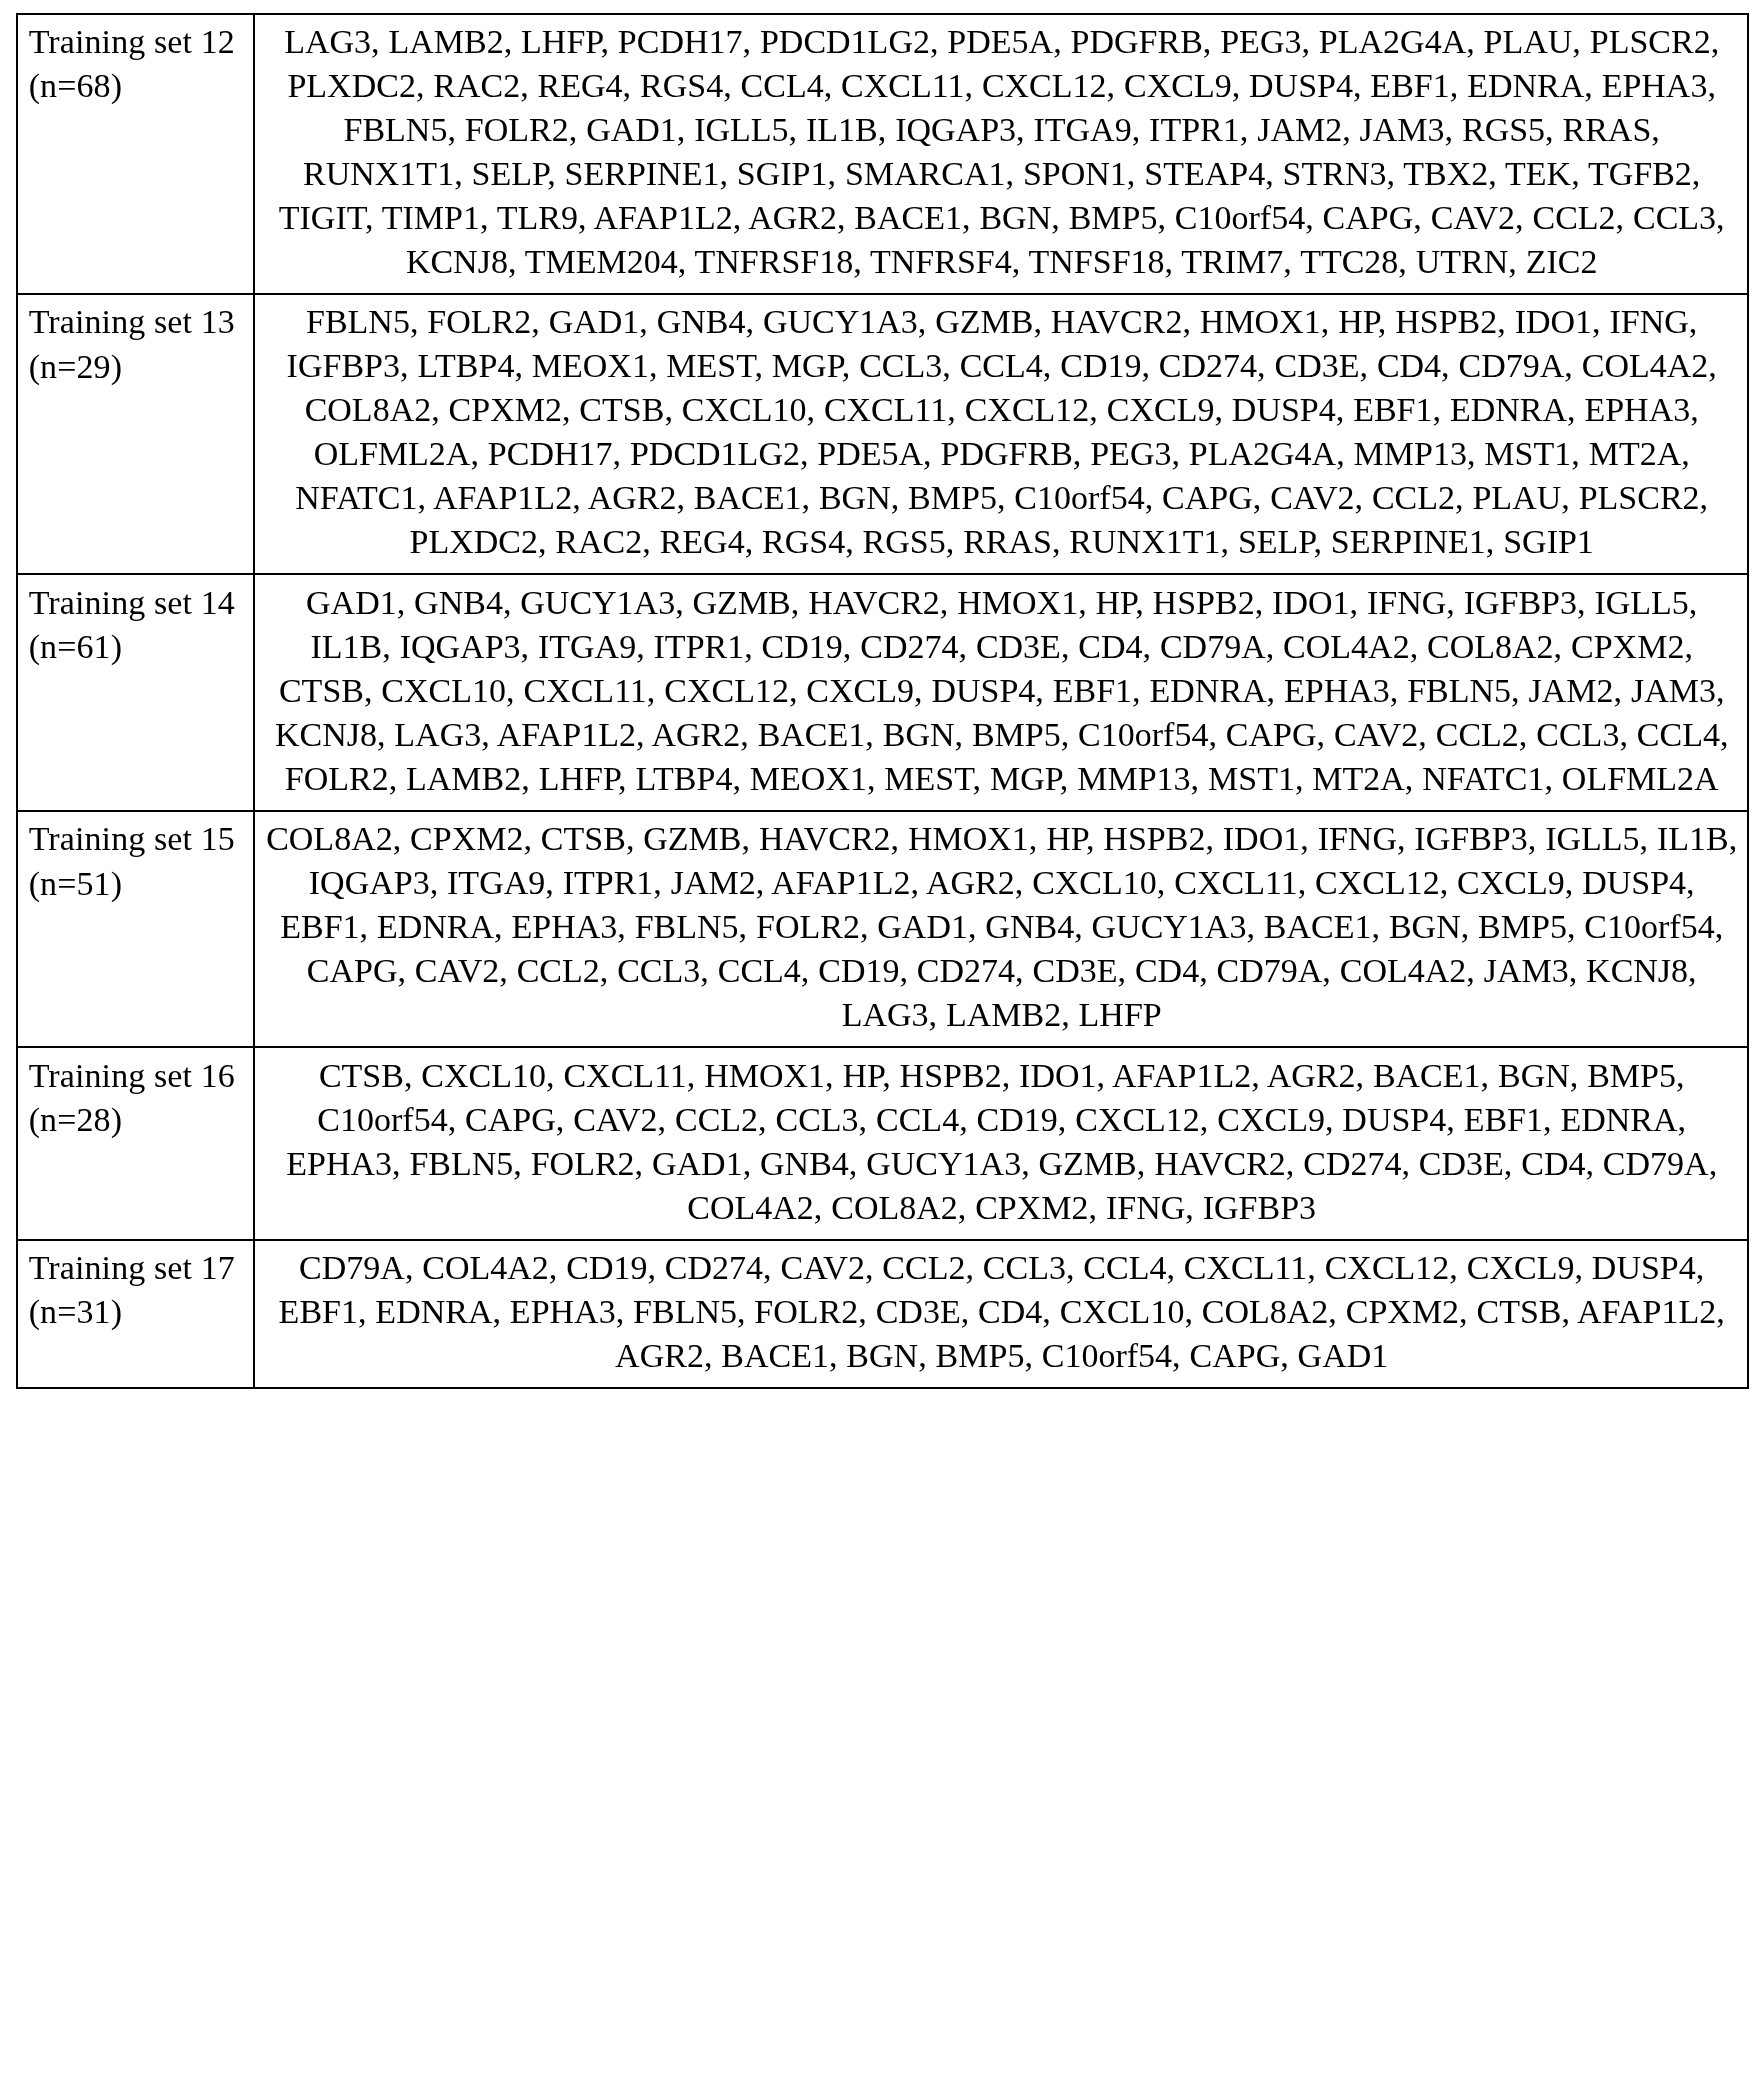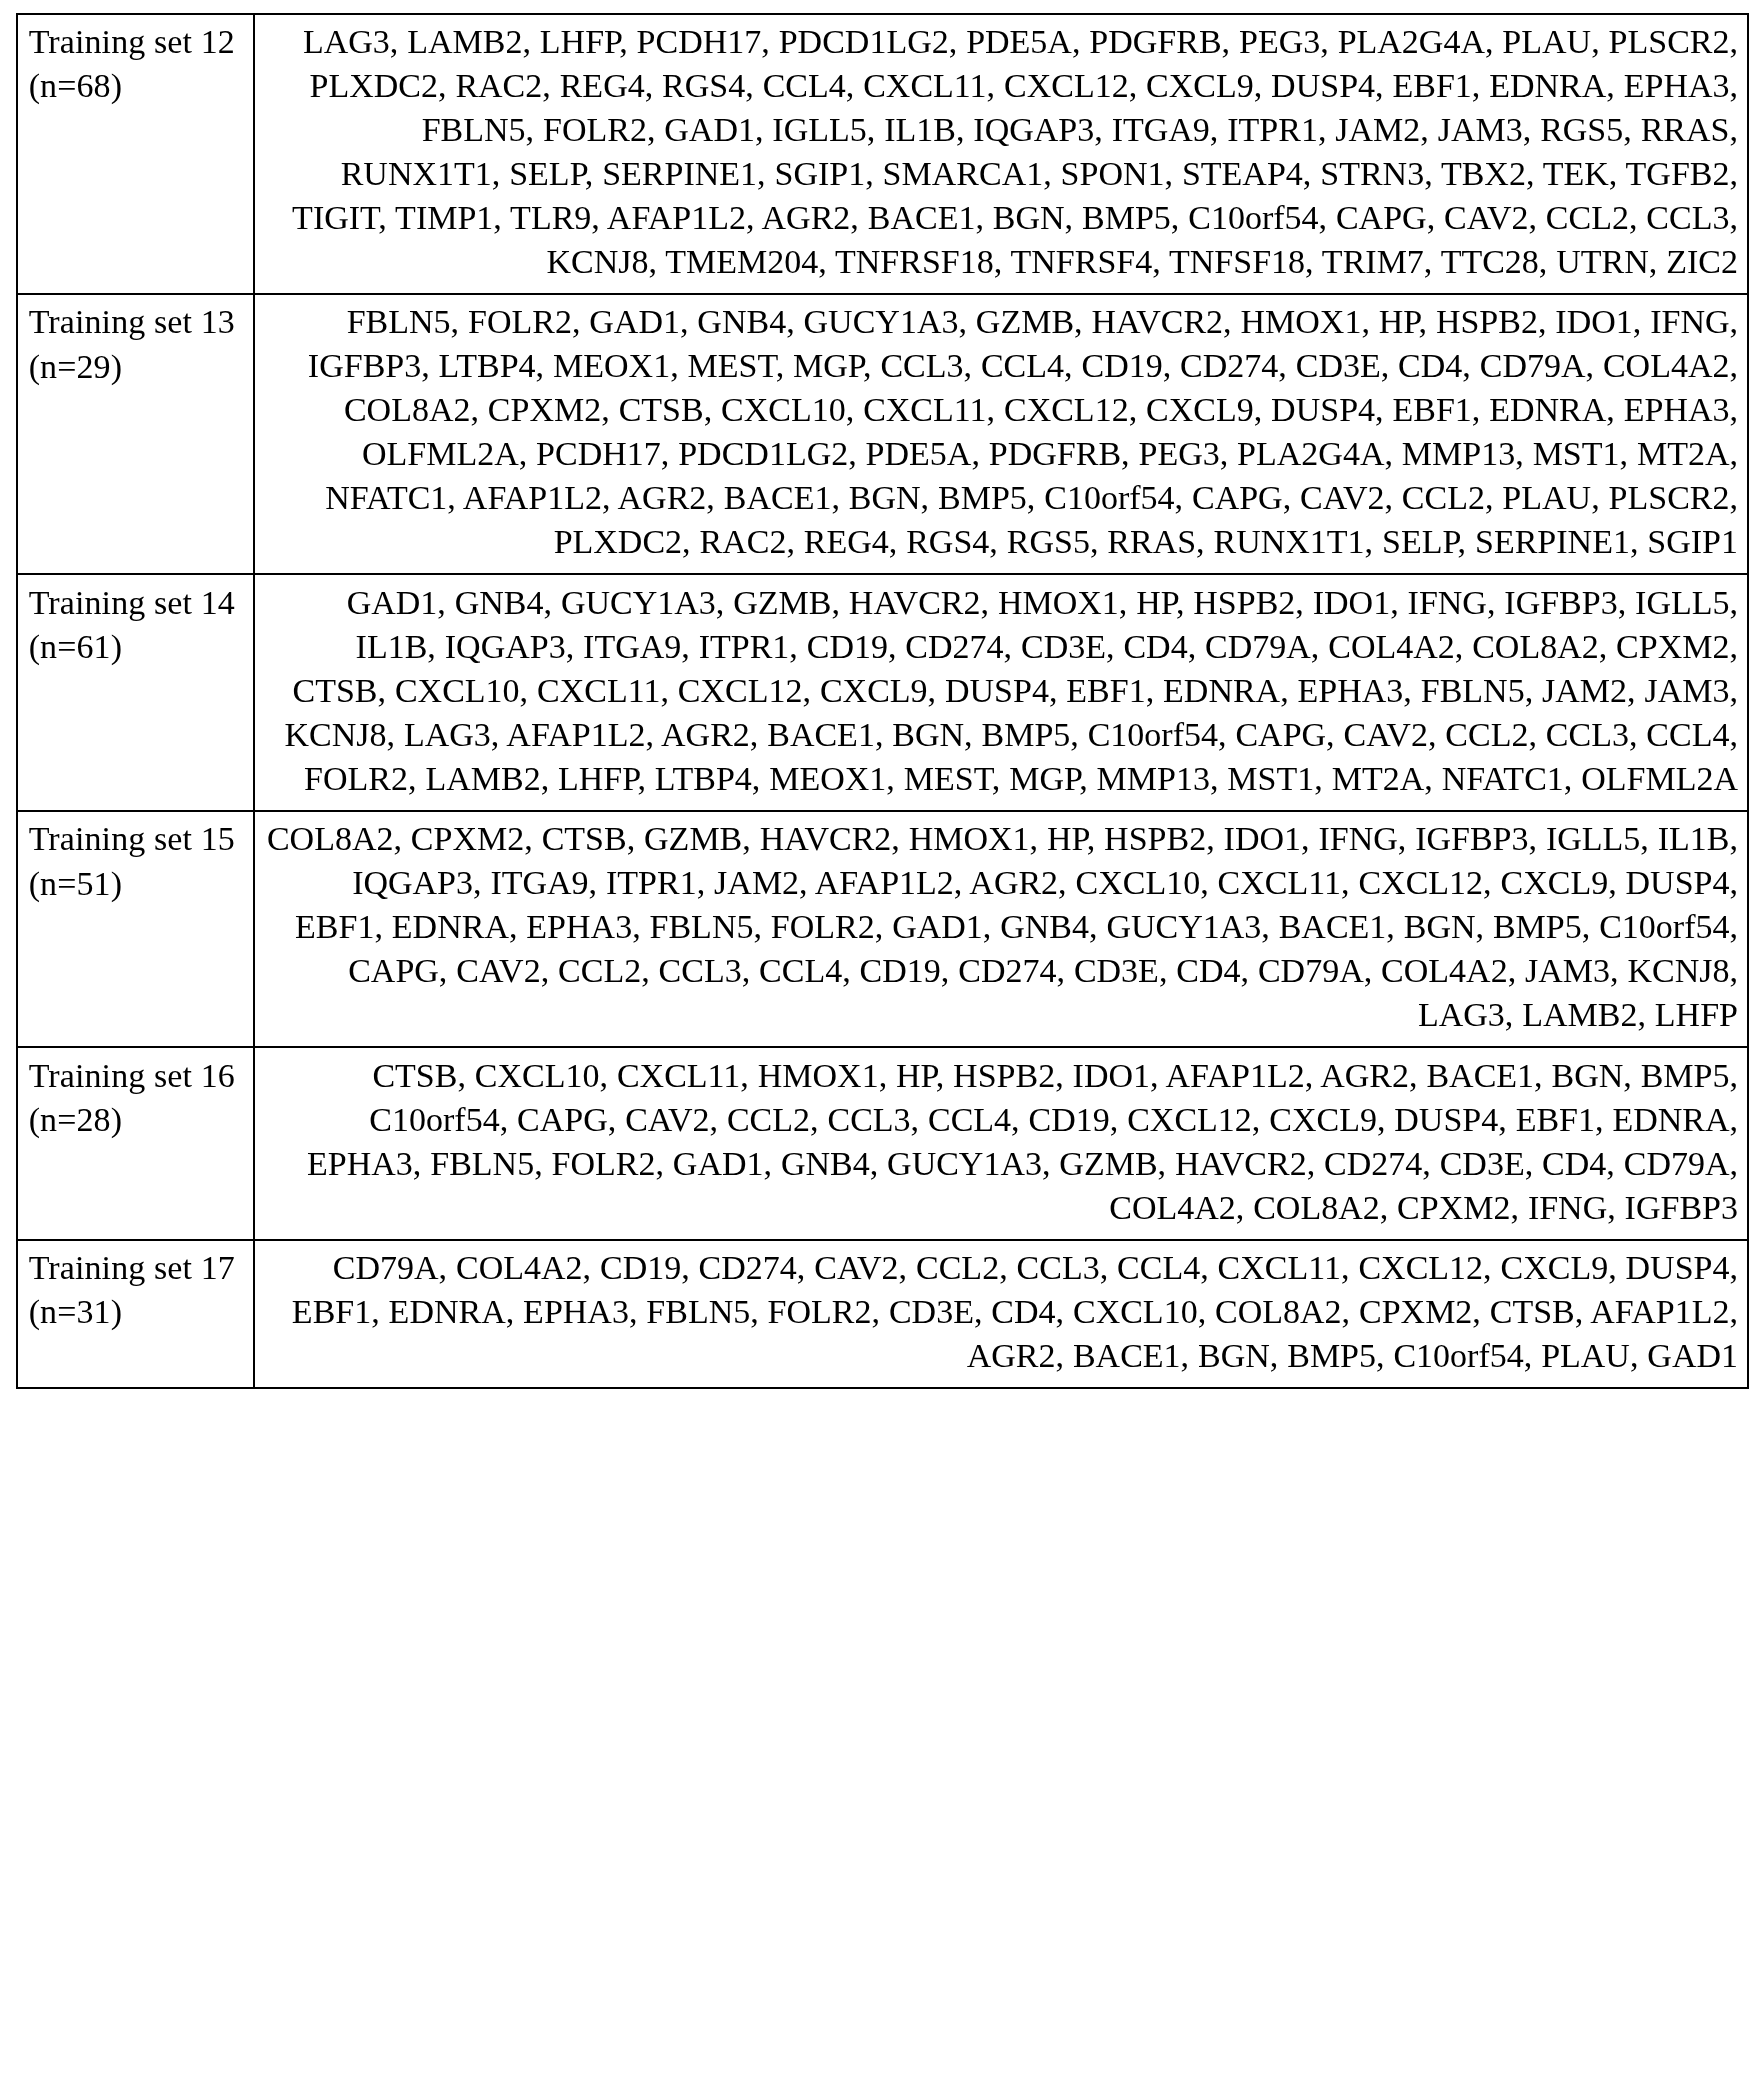--- a/index.html
+++ b/index.html
@@ -33,21 +33,21 @@
   td.label-cell {
     width: 215px;
     font-size: 34px;
     line-height: 1.30;
     white-space: pre-line;
     letter-spacing: 0.1px;
   }
   td.genes-cell {
     font-size: 34px;
     line-height: 1.295;
-    text-align: right;
+    text-align: center;
     word-spacing: 0.4px;
     hyphens: none;
   }
 </style>
 </head>
 <body>
 
 <div class="page">
   <table class="gene-table">
     <tbody>
@@ -72,18 +72,18 @@
         <td class="genes-cell">COL8A2, CPXM2, CTSB, GZMB, HAVCR2, HMOX1, HP, HSPB2, IDO1, IFNG, IGFBP3, IGLL5, IL1B, IQGAP3, ITGA9, ITPR1, JAM2, AFAP1L2, AGR2, CXCL10, CXCL11, CXCL12, CXCL9, DUSP4, EBF1, EDNRA, EPHA3, FBLN5, FOLR2, GAD1, GNB4, GUCY1A3, BACE1, BGN, BMP5, C10orf54, CAPG, CAV2, CCL2, CCL3, CCL4, CD19, CD274, CD3E, CD4, CD79A, COL4A2, JAM3, KCNJ8, LAG3, LAMB2, LHFP</td>
       </tr>
       <tr class="table-row">
         <td class="label-cell">Training set 16
 (n=28)</td>
         <td class="genes-cell">CTSB, CXCL10, CXCL11, HMOX1, HP, HSPB2, IDO1, AFAP1L2, AGR2, BACE1, BGN, BMP5, C10orf54, CAPG, CAV2, CCL2, CCL3, CCL4, CD19, CXCL12, CXCL9, DUSP4, EBF1, EDNRA, EPHA3, FBLN5, FOLR2, GAD1, GNB4, GUCY1A3, GZMB, HAVCR2, CD274, CD3E, CD4, CD79A, COL4A2, COL8A2, CPXM2, IFNG, IGFBP3</td>
       </tr>
       <tr class="table-row">
         <td class="label-cell">Training set 17
 (n=31)</td>
-        <td class="genes-cell">CD79A, COL4A2, CD19, CD274, CAV2, CCL2, CCL3, CCL4, CXCL11, CXCL12, CXCL9, DUSP4, EBF1, EDNRA, EPHA3, FBLN5, FOLR2, CD3E, CD4, CXCL10, COL8A2, CPXM2, CTSB, AFAP1L2, AGR2, BACE1, BGN, BMP5, C10orf54, PLAU, GAD1</td>
+        <td class="genes-cell">CD79A, COL4A2, CD19, CD274, CAV2, CCL2, CCL3, CCL4, CXCL11, CXCL12, CXCL9, DUSP4, EBF1, EDNRA, EPHA3, FBLN5, FOLR2, CD3E, CD4, CXCL10, COL8A2, CPXM2, CTSB, AFAP1L2, AGR2, BACE1, BGN, BMP5, C10orf54, CAPG, GAD1</td>
       </tr>
     </tbody>
   </table>
 </div>
 
 
 </body></html>

